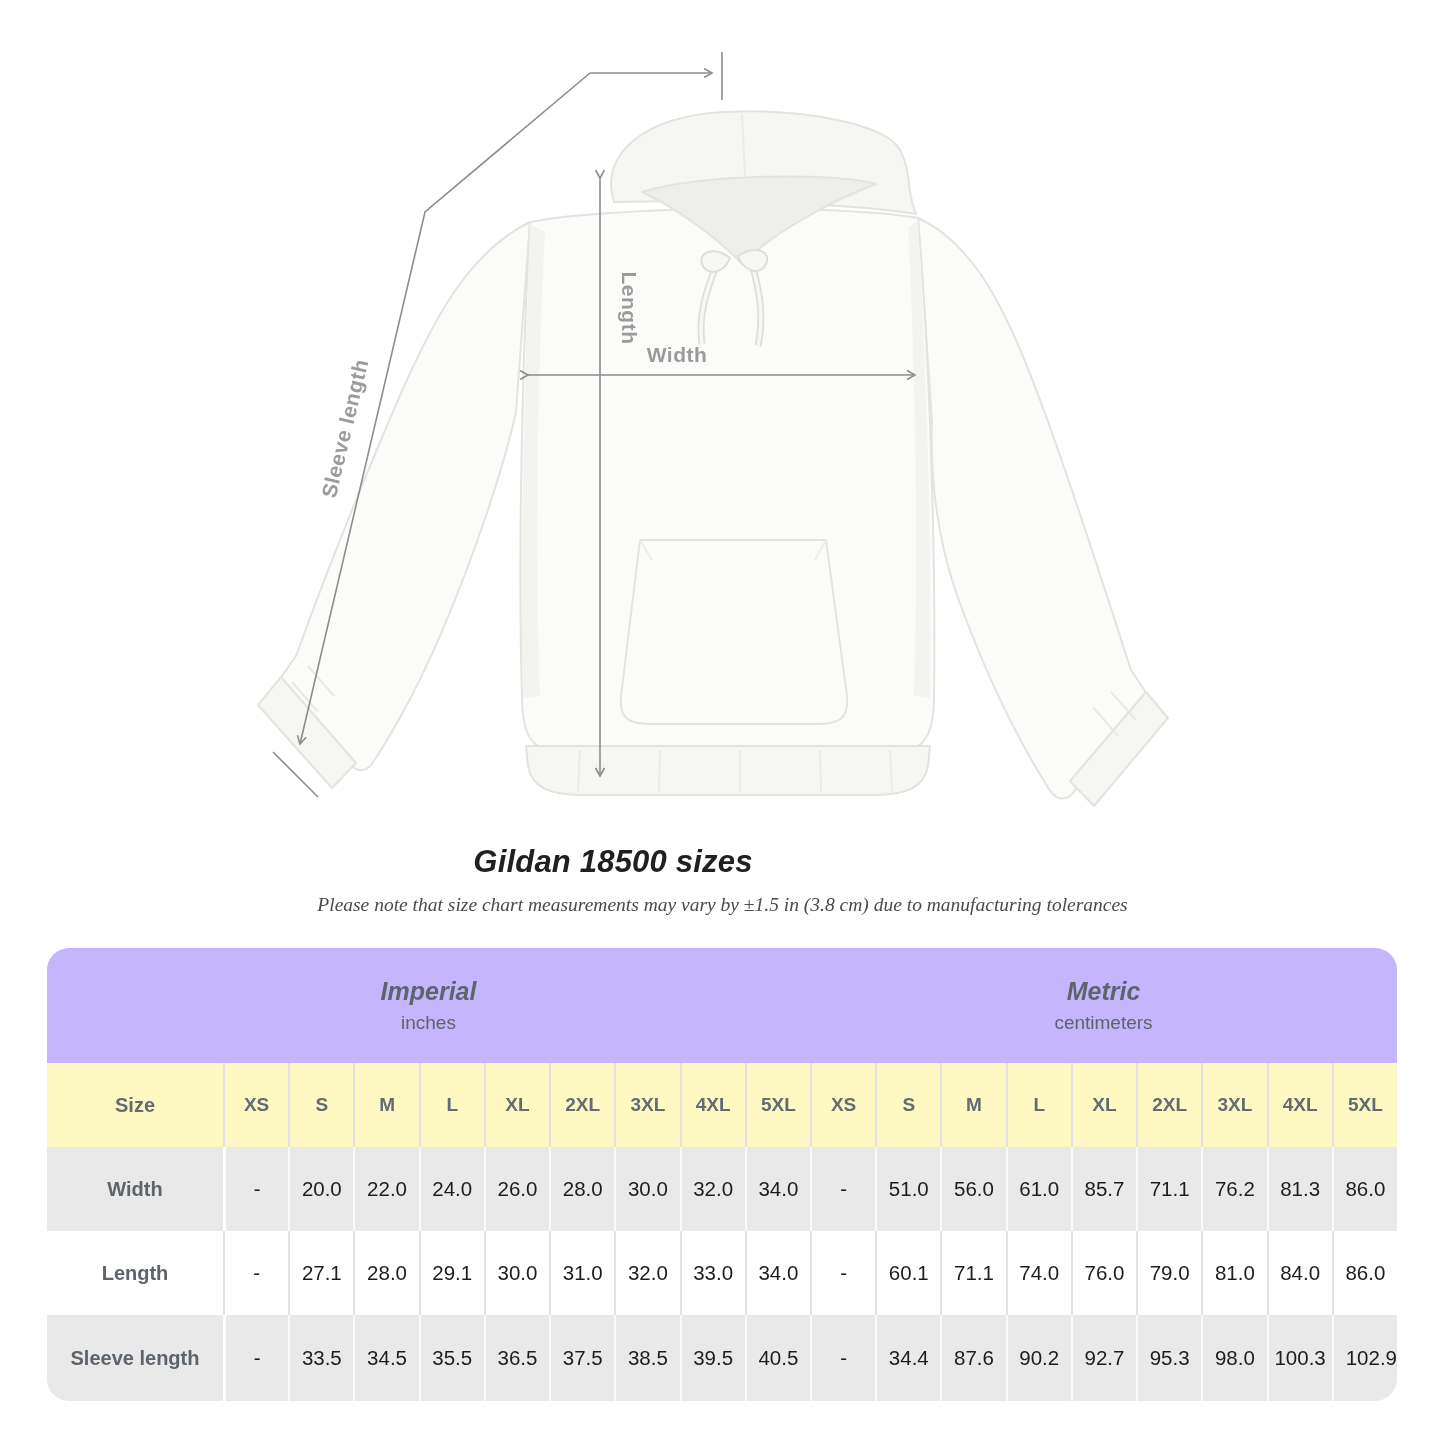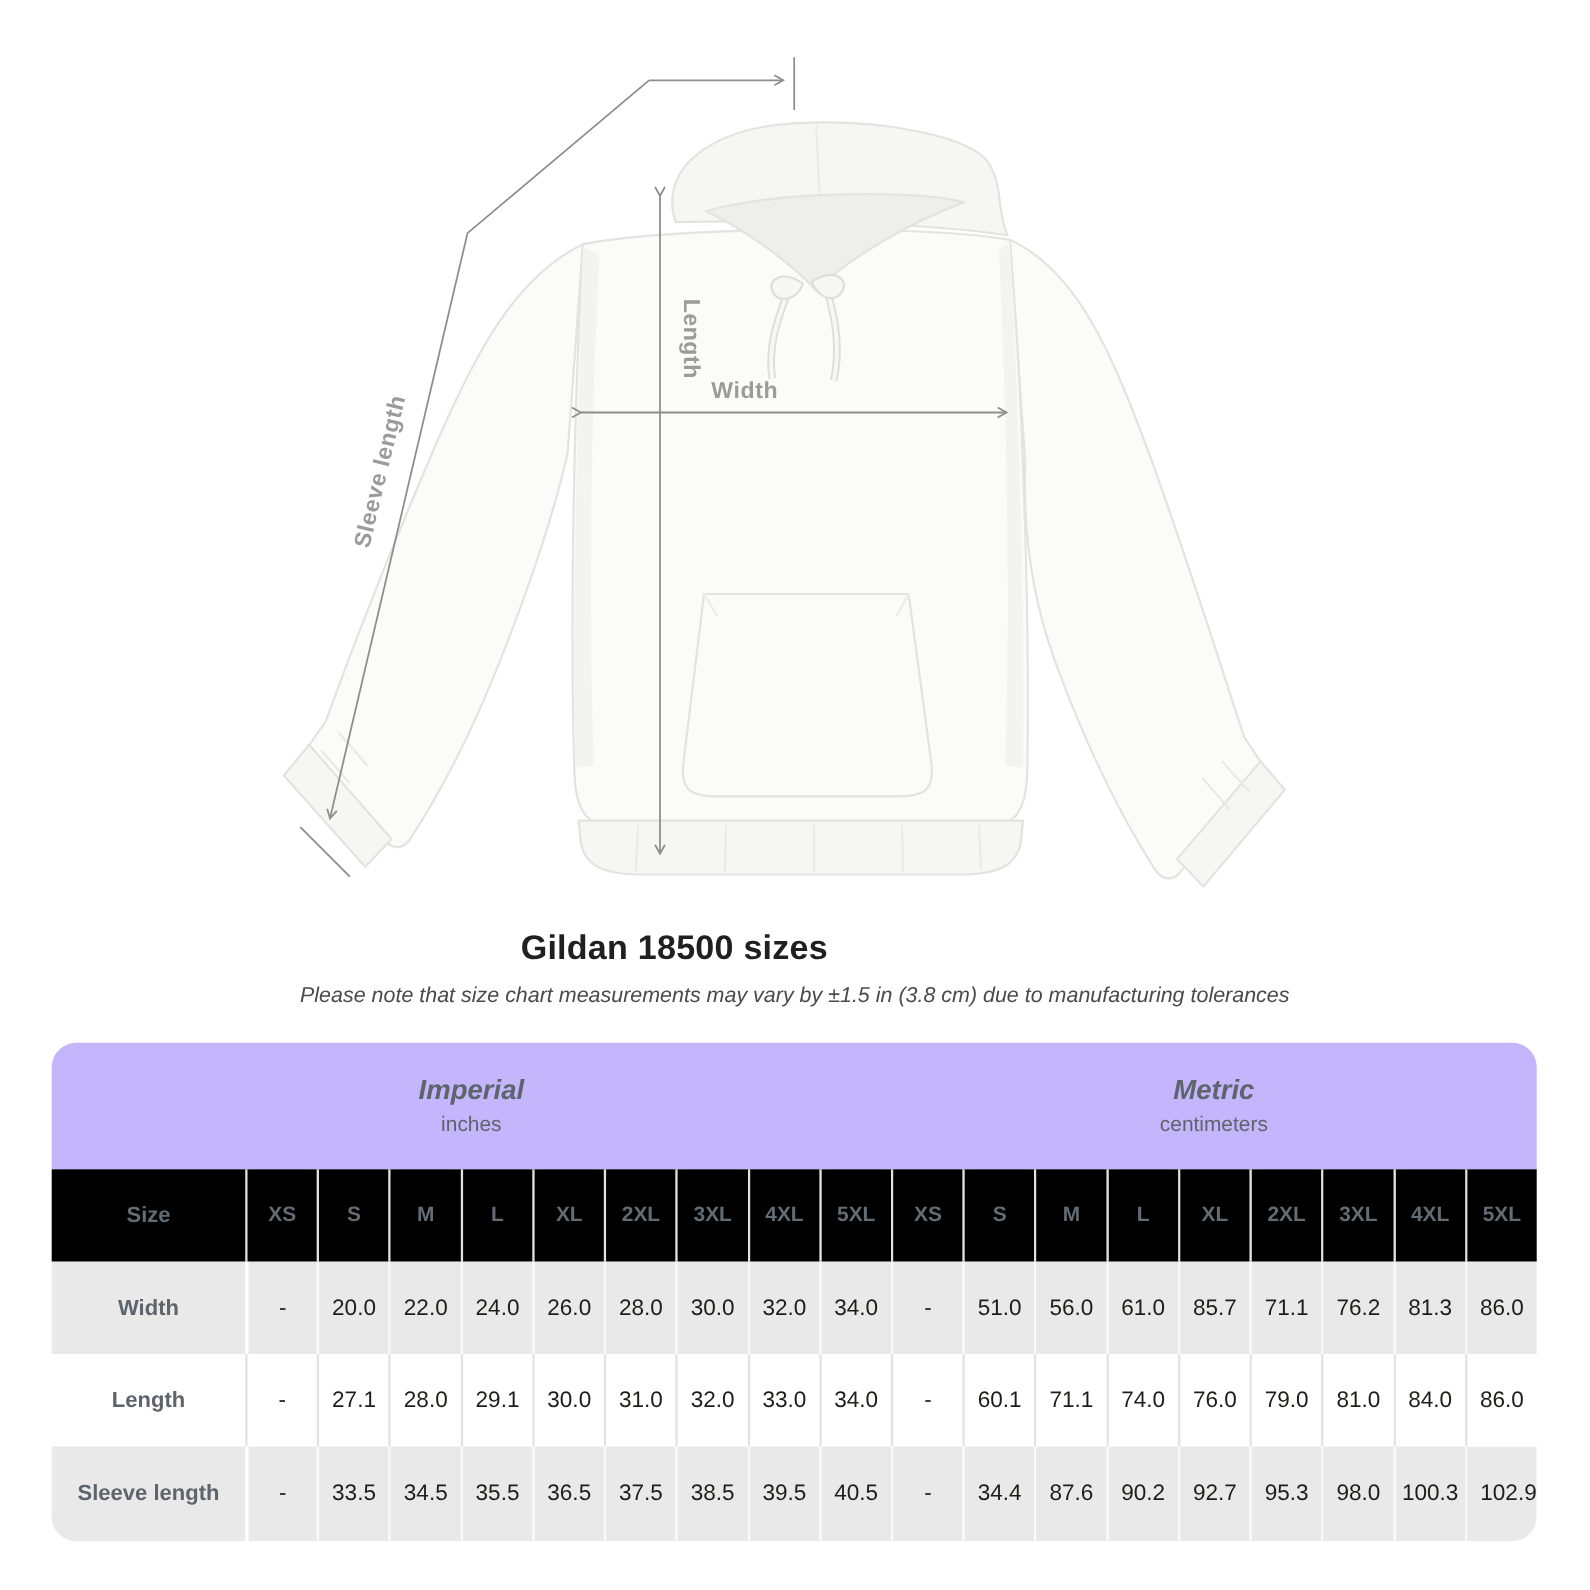--- a/index.html
+++ b/index.html
@@ -6,36 +6,36 @@
   body{width:1445px;height:1445px;font-family:"Liberation Sans",sans-serif;position:relative;overflow:hidden;}
   .stage{position:absolute;inset:0;}
 
   
   .diagram{position:absolute;top:0;left:0;width:1445px;height:840px;}
   .diagram svg{display:block;}
   .meas-label{font-family:"Liberation Sans",sans-serif;font-size:21px;font-weight:bold;fill:#9b9b9b;letter-spacing:0.5px;}
 
   
   .page-title{position:absolute;top:844px;left:0;width:1226px;text-align:center;
-    font-size:31px;font-weight:bold;color:#202020;letter-spacing:0.2px;}
+    font-size:31px;font-weight:bold;color:#202020;letter-spacing:0.2px;font-style:italic;}
   .tolerance-note{position:absolute;top:894px;left:0;width:1445px;text-align:center;
-    font-size:19.5px;font-style:italic;color:#4a4a4a;}
+    font-size:19.5px;font-style:italic;color:#4a4a4a;font-family:Liberation Serif, serif;}
 
   
   .table-wrap{position:absolute;top:948px;left:47px;width:1350px;}
   table.size-table{width:100%;border-collapse:separate;border-spacing:0;table-layout:fixed;}
   col.c-label{width:176px;}
 
   .band th{background:#c4b5fd;height:115px;vertical-align:middle;text-align:center;padding:0;}
   .band th.imperial{border-top-left-radius:22px;}
   .band th.metric{border-top-right-radius:22px;}
   .group-label{display:block;font-size:25px;font-weight:bold;font-style:italic;color:#5d646c;line-height:1;}
   .group-sub{display:block;font-size:19px;font-weight:normal;color:#5d646c;margin-top:9px;line-height:1;}
 
-  tr.sizes th{background:#000000;height:84px;vertical-align:middle;text-align:center;
+  tr.sizes th{background:#fef9c3;height:84px;vertical-align:middle;text-align:center;
     font-size:19px;font-weight:bold;color:#636b73;padding:0;border-left:2px solid #e2e2e2;}
   tr.sizes th.size-col{border-left:none;font-size:20px;}
 
   tbody td{height:84px;vertical-align:middle;text-align:center;font-size:20.5px;color:#1d1d1b;padding:0;}
   tr.row-gray td{background:#e9e9e9;border-left:2px solid rgba(255,255,255,0.75);}
   tr.row-white td{background:#ffffff;border-left:2px solid #e2e2e2;}
   tbody td.rowlabel{font-size:20px;font-weight:bold;color:#5d646c;border-left:none;}
   tr.row-gray td.first-data{border-left:3px solid #ffffff;}
   tr.last td{height:86px;}
   tr.last td:first-child{border-bottom-left-radius:22px;}

